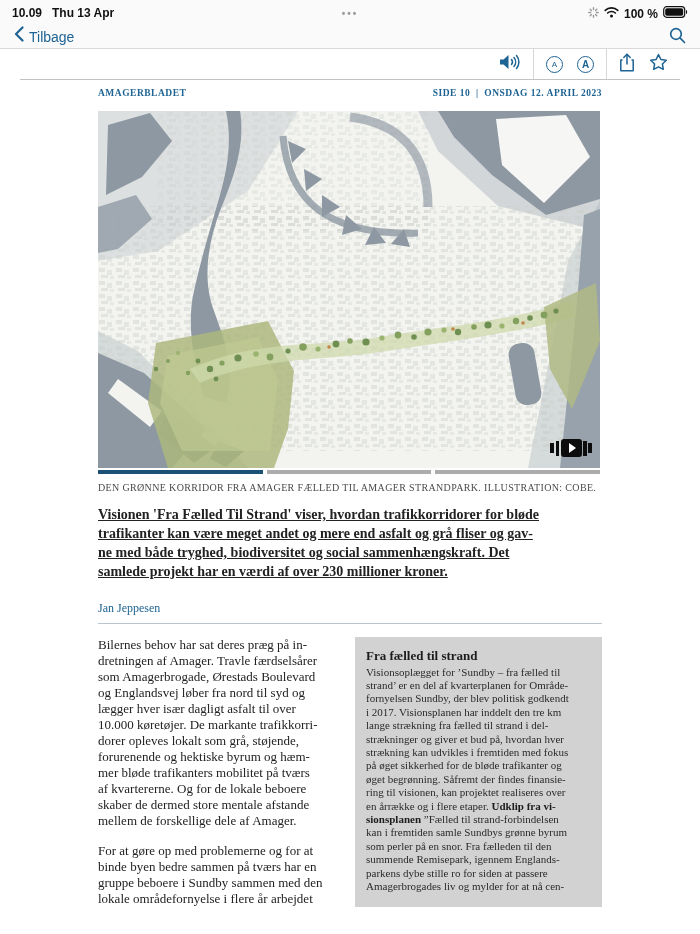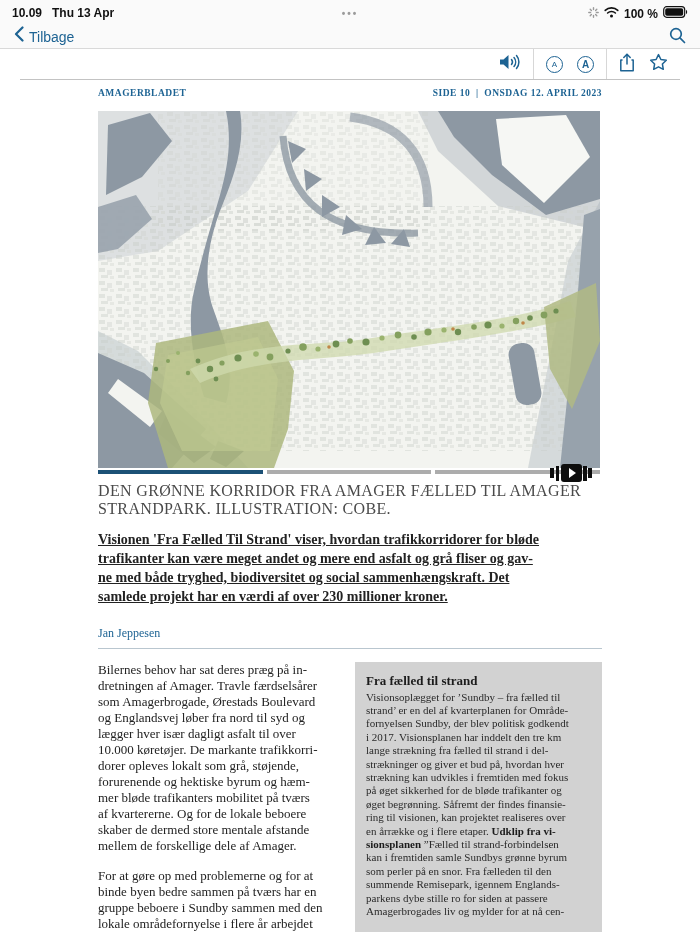--- a/index.html
+++ b/index.html
@@ -40,21 +40,21 @@
   .media-icon .bar1 { width:4px; height:10px; background:#0d0d0d; }
   .media-icon .bar2 { width:3.5px; height:15px; background:#0d0d0d; }
   .media-icon .frame { width:21px; height:18px; background:#0d0d0d; border-radius:3px;
                        display:flex; align-items:center; justify-content:center; }
   .media-icon .play { width:0; height:0; border-left:7px solid #fff;
                       border-top:5px solid transparent; border-bottom:5px solid transparent; margin-left:2px; }
   .gallery-bar { display:flex; gap:4px; margin-top:2px; }
   .gallery-bar .seg { flex:1; height:4px; background:#acacac; cursor:pointer; }
   .gallery-bar .seg.active { background:#1c5176; }
   .caption { margin-top:8px; font-family:"Liberation Serif","DejaVu Serif",serif;
-             font-size:16px; letter-spacing:.35px; color:#4a4a4a; }
+             font-size:10px; letter-spacing:.35px; color:#4a4a4a; }
   .lede { margin-top:13px; font-family:"Liberation Serif","DejaVu Serif",serif;
           font-size:14px; font-weight:bold; color:#222; line-height:1.35; white-space:pre;text-decoration:underline; }
   .byline { margin-top:19px; padding-bottom:7px; border-bottom:1px solid #b9c6cf;
             font-family:"Liberation Serif","DejaVu Serif",serif; font-size:12px; color:#1d6393; }
 
   .columns { margin-top:13px; display:flex; gap:12px; align-items:flex-start; }
   .col-left { width:245px; font-family:"Liberation Serif","DejaVu Serif",serif;
               font-size:13px; line-height:16px; color:#222; }
   .col-left p { white-space:pre; margin-bottom:14px; }
   .infobox { flex:1; background:#d2d2d2; padding:11px 11px 14px; }

